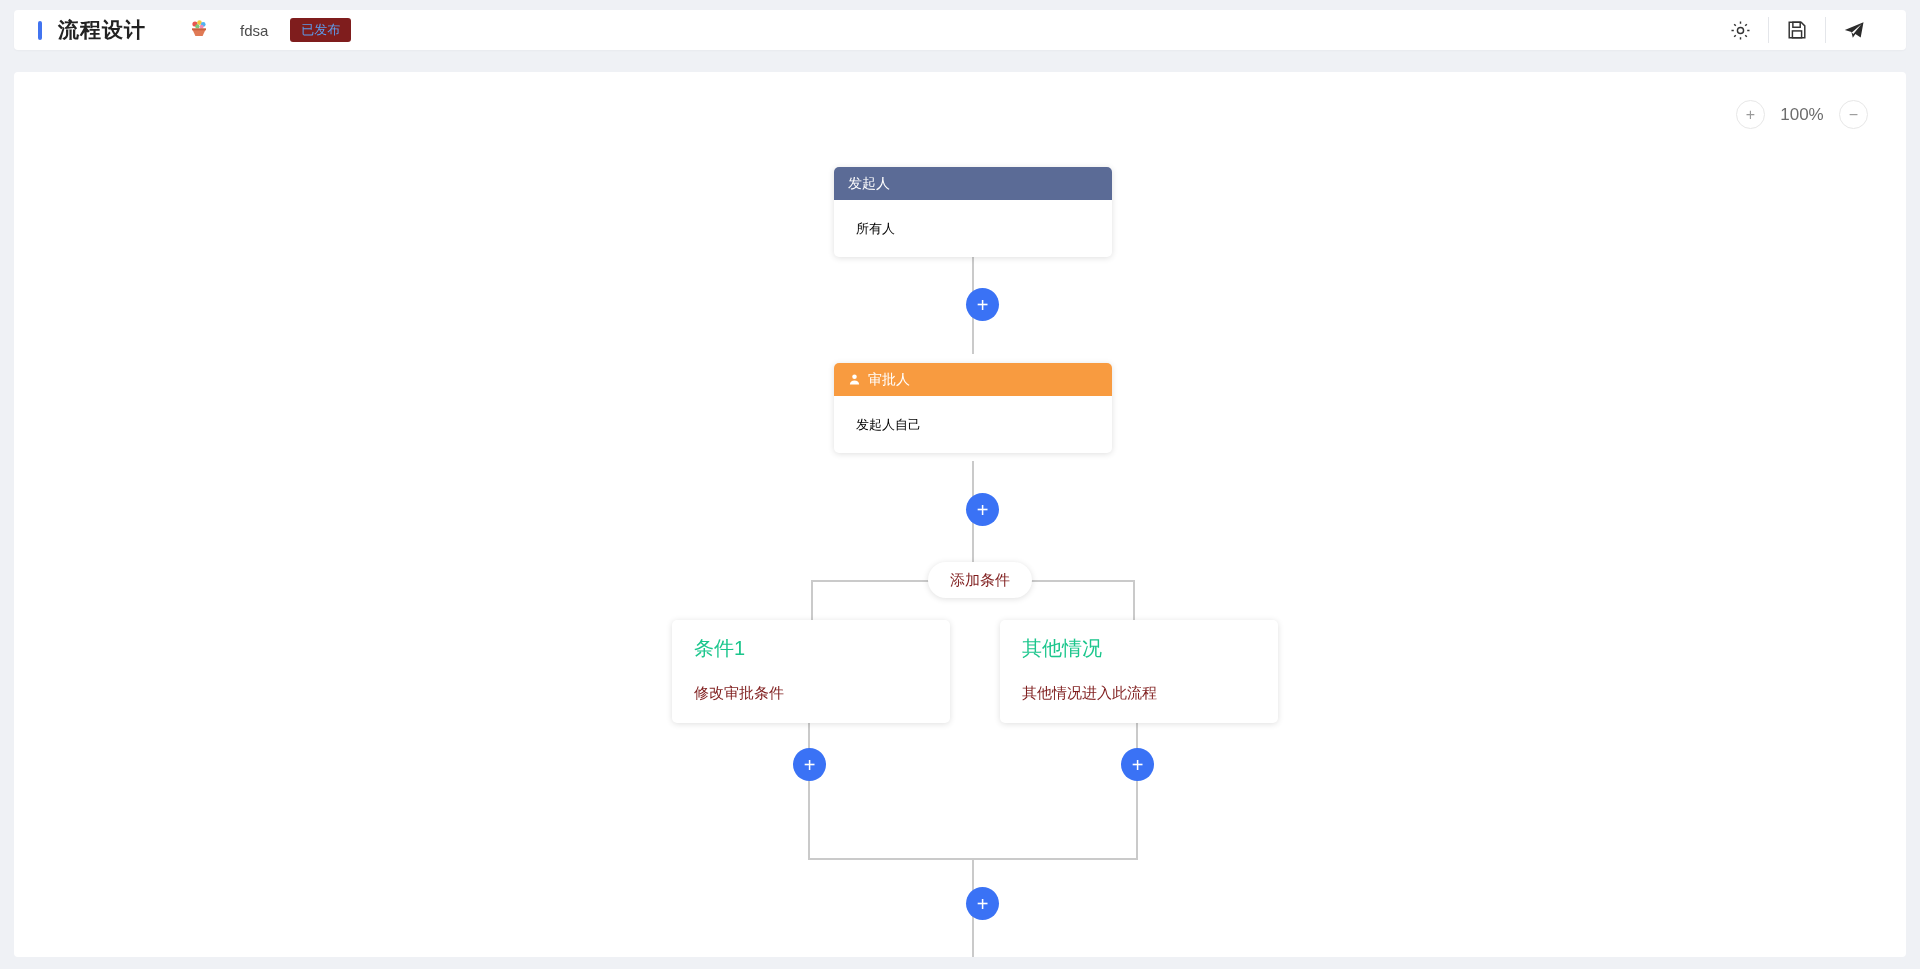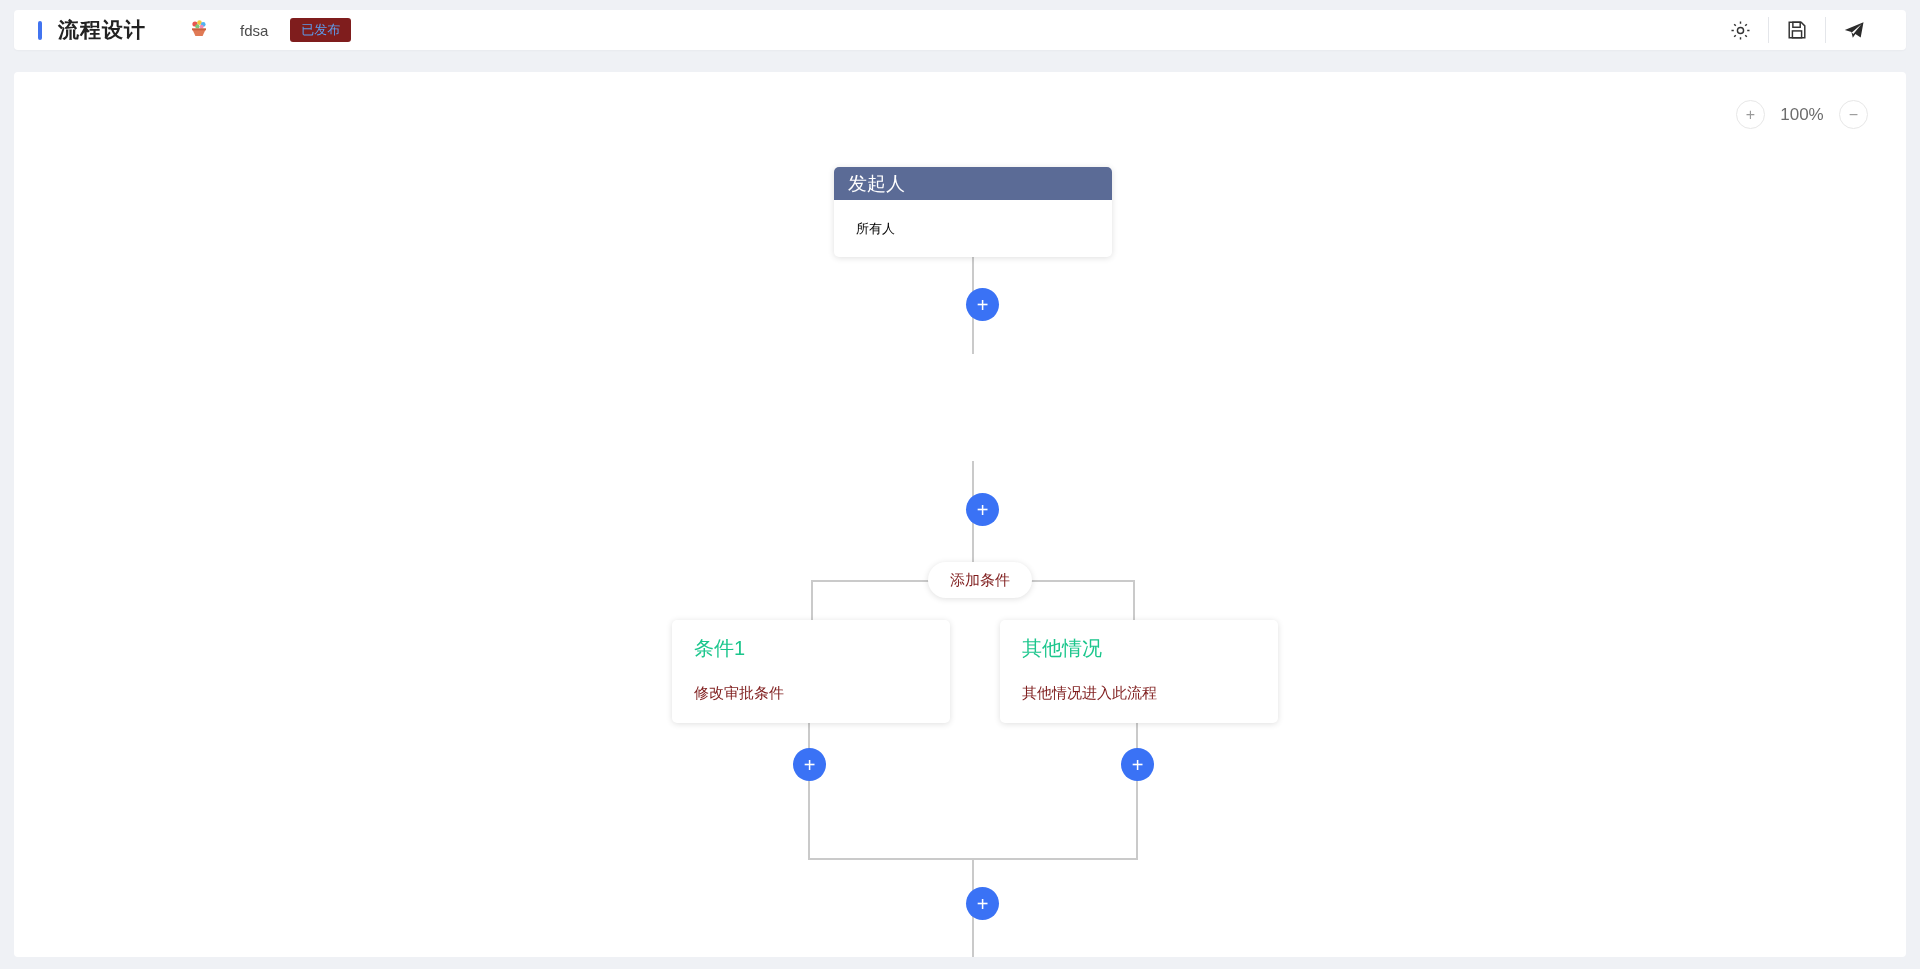--- a/index.html
+++ b/index.html
@@ -134,21 +134,21 @@
     border-radius: 5px;
     box-shadow: 0 1px 6px rgba(0,0,0,0.13);
     overflow: hidden;
     cursor: pointer;
   }
   .node-head {
     height: 33px;
     display: flex;
     align-items: center;
     padding: 0 14px;
-    font-size: 19px;
+    font-size: 14px;
     color: #ffffff;
   }
   .head-initiator { background: #5b6b96; }
   .head-approver  { background: #f89b40; }
   .node-body {
     min-height: 57px;
     display: flex;
     align-items: center;
     padding: 16px 22px;
     font-size: 13px;
@@ -285,20 +285,32 @@
 
     <div class="node" style="left:820px; top:95px;">
       <div class="node-head head-initiator">
         <span>发起人</span>
       </div>
       <div class="node-body">所有人</div>
     </div>
 
     <div class="plus" style="left:952px; top:216px;">+</div>
 
+    <div class="node" style="left:820px; top:291px;">
+      <div class="node-head head-approver">
+        <span class="person-icon">
+          <svg width="13" height="13" viewBox="0 0 24 24" fill="#ffffff">
+            <circle cx="12" cy="7" r="4.2"></circle>
+            <path d="M3.5 21c0-4.7 3.8-7.2 8.5-7.2s8.5 2.5 8.5 7.2z"></path>
+          </svg>
+        </span>
+        <span>审批人</span>
+      </div>
+      <div class="node-body">发起人自己</div>
+    </div>
 
     <div class="plus" style="left:952px; top:421px;">+</div>
 
     <div class="pill pill-add" style="left:914px; top:490px;">添加条件</div>
 
     <div class="cond-node" style="left:658px; top:548px;">
       <div class="cond-title">条件1</div>
       <div class="cond-body">修改审批条件</div>
     </div>
 

